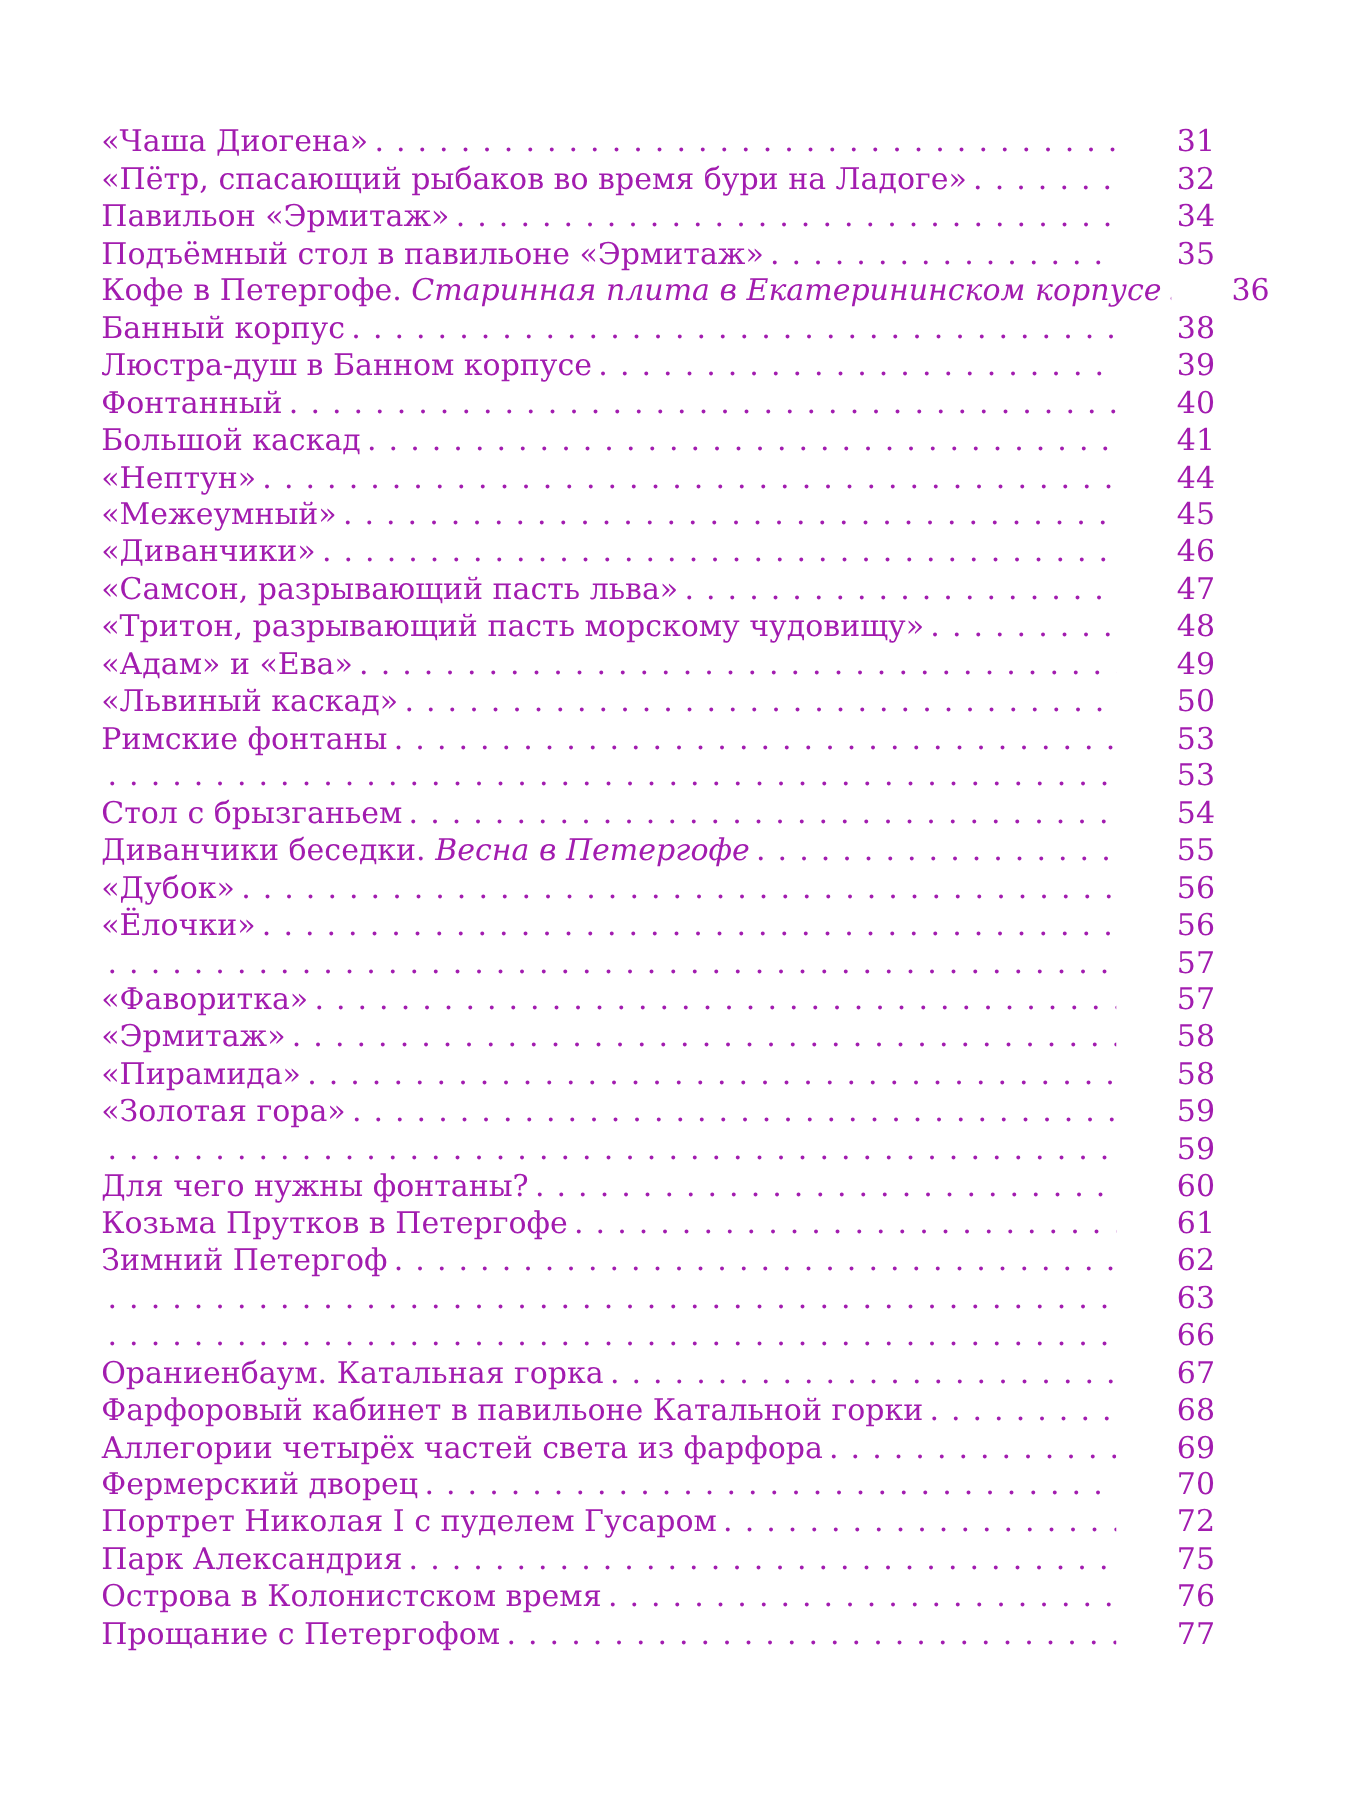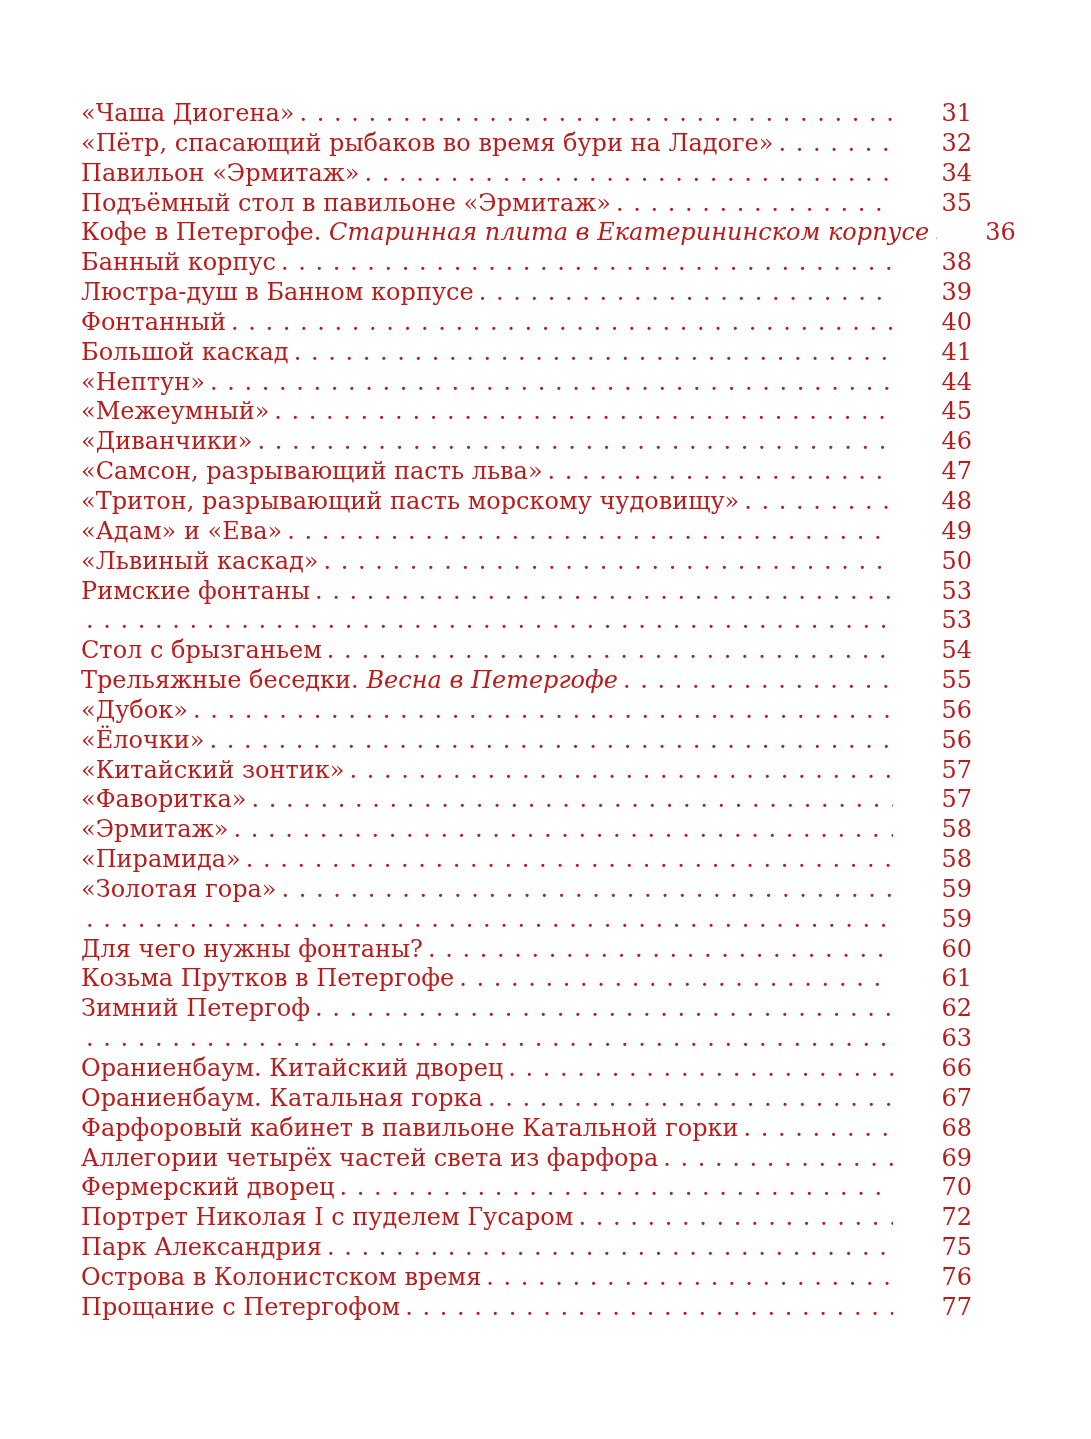--- a/index.html
+++ b/index.html
@@ -7,21 +7,21 @@
     padding: 0;
     background: #ffffff;
   }
   .page {
     position: relative;
     width: 1091px;
     height: 1439px;
     background: #ffffff;
     overflow: hidden;
     font-family: "DejaVu Serif", "Liberation Serif", serif;
-    color: #b91c1c;
+    color: #a21caf;
   }
   .toc {
     position: absolute;
     left: 81px;
     top: 99px;
     width: 891px;
     font-size: 24px;
   }
   .toc-row {
     display: flex;
@@ -163,39 +163,38 @@
     <span class="page-num">53</span>
   </div>
 
   <div class="toc-row">
     <span class="toc-title"><span class="t-normal">Стол с брызганьем</span><span class="t-italic"></span></span>
     <span class="leader">. . . . . . . . . . . . . . . . . . . . . . . . . . . . . . . . . . . . . . . . . . . . . . . . . . . . . . . . . . . . . . . . . . . . . . . . . . . . . . . . . . . . . . . . . . </span>
     <span class="page-num">54</span>
   </div>
 
   <div class="toc-row">
-    <span class="toc-title"><span class="t-normal">Трельяжные беседки. </span><span class="t-italic">Весна в Петергофе</span></span>
+    <span class="toc-title"><span class="t-normal">Диванчики беседки. </span><span class="t-italic">Весна в Петергофе</span></span>
     <span class="leader">. . . . . . . . . . . . . . . . . . . . . . . . . . . . . . . . . . . . . . . . . . . . . . . . . . . . . . . . . . . . . . . . . . . . . . . . . . . . . . . . . . . . . . . . . . </span>
     <span class="page-num">55</span>
   </div>
 
   <div class="toc-row">
     <span class="toc-title"><span class="t-normal">«Дубок»</span><span class="t-italic"></span></span>
     <span class="leader">. . . . . . . . . . . . . . . . . . . . . . . . . . . . . . . . . . . . . . . . . . . . . . . . . . . . . . . . . . . . . . . . . . . . . . . . . . . . . . . . . . . . . . . . . . </span>
     <span class="page-num">56</span>
   </div>
 
   <div class="toc-row">
     <span class="toc-title"><span class="t-normal">«Ёлочки»</span><span class="t-italic"></span></span>
     <span class="leader">. . . . . . . . . . . . . . . . . . . . . . . . . . . . . . . . . . . . . . . . . . . . . . . . . . . . . . . . . . . . . . . . . . . . . . . . . . . . . . . . . . . . . . . . . . </span>
     <span class="page-num">56</span>
   </div>
 
   <div class="toc-row">
-    <span class="toc-title"><span class="t-normal">«Китайский зонтик»</span><span class="t-italic"></span></span>
     <span class="leader">. . . . . . . . . . . . . . . . . . . . . . . . . . . . . . . . . . . . . . . . . . . . . . . . . . . . . . . . . . . . . . . . . . . . . . . . . . . . . . . . . . . . . . . . . . </span>
     <span class="page-num">57</span>
   </div>
 
   <div class="toc-row">
     <span class="toc-title"><span class="t-normal">«Фаворитка»</span><span class="t-italic"></span></span>
     <span class="leader">. . . . . . . . . . . . . . . . . . . . . . . . . . . . . . . . . . . . . . . . . . . . . . . . . . . . . . . . . . . . . . . . . . . . . . . . . . . . . . . . . . . . . . . . . . </span>
     <span class="page-num">57</span>
   </div>
 
@@ -239,21 +238,20 @@
     <span class="leader">. . . . . . . . . . . . . . . . . . . . . . . . . . . . . . . . . . . . . . . . . . . . . . . . . . . . . . . . . . . . . . . . . . . . . . . . . . . . . . . . . . . . . . . . . . </span>
     <span class="page-num">62</span>
   </div>
 
   <div class="toc-row">
     <span class="leader">. . . . . . . . . . . . . . . . . . . . . . . . . . . . . . . . . . . . . . . . . . . . . . . . . . . . . . . . . . . . . . . . . . . . . . . . . . . . . . . . . . . . . . . . . . </span>
     <span class="page-num">63</span>
   </div>
 
   <div class="toc-row">
-    <span class="toc-title"><span class="t-normal">Ораниенбаум. Китайский дворец</span><span class="t-italic"></span></span>
     <span class="leader">. . . . . . . . . . . . . . . . . . . . . . . . . . . . . . . . . . . . . . . . . . . . . . . . . . . . . . . . . . . . . . . . . . . . . . . . . . . . . . . . . . . . . . . . . . </span>
     <span class="page-num">66</span>
   </div>
 
   <div class="toc-row">
     <span class="toc-title"><span class="t-normal">Ораниенбаум. Катальная горка</span><span class="t-italic"></span></span>
     <span class="leader">. . . . . . . . . . . . . . . . . . . . . . . . . . . . . . . . . . . . . . . . . . . . . . . . . . . . . . . . . . . . . . . . . . . . . . . . . . . . . . . . . . . . . . . . . . </span>
     <span class="page-num">67</span>
   </div>
 

